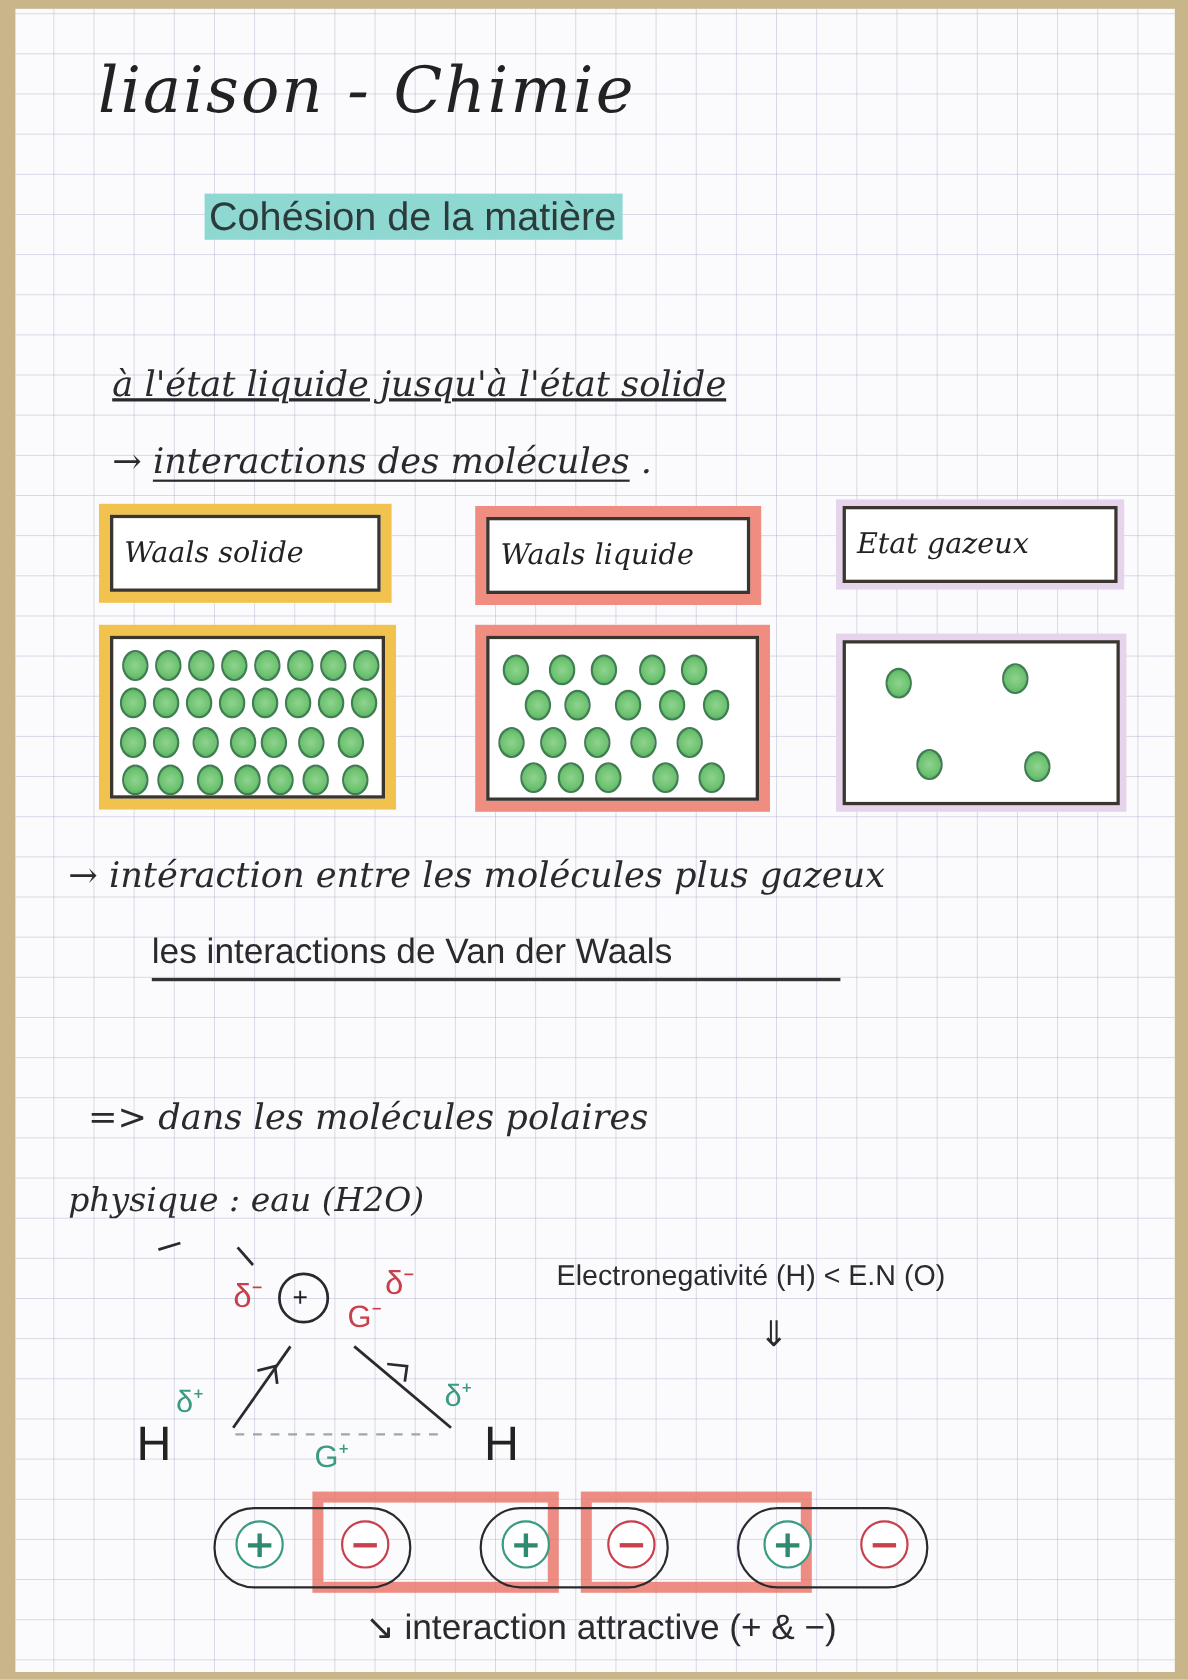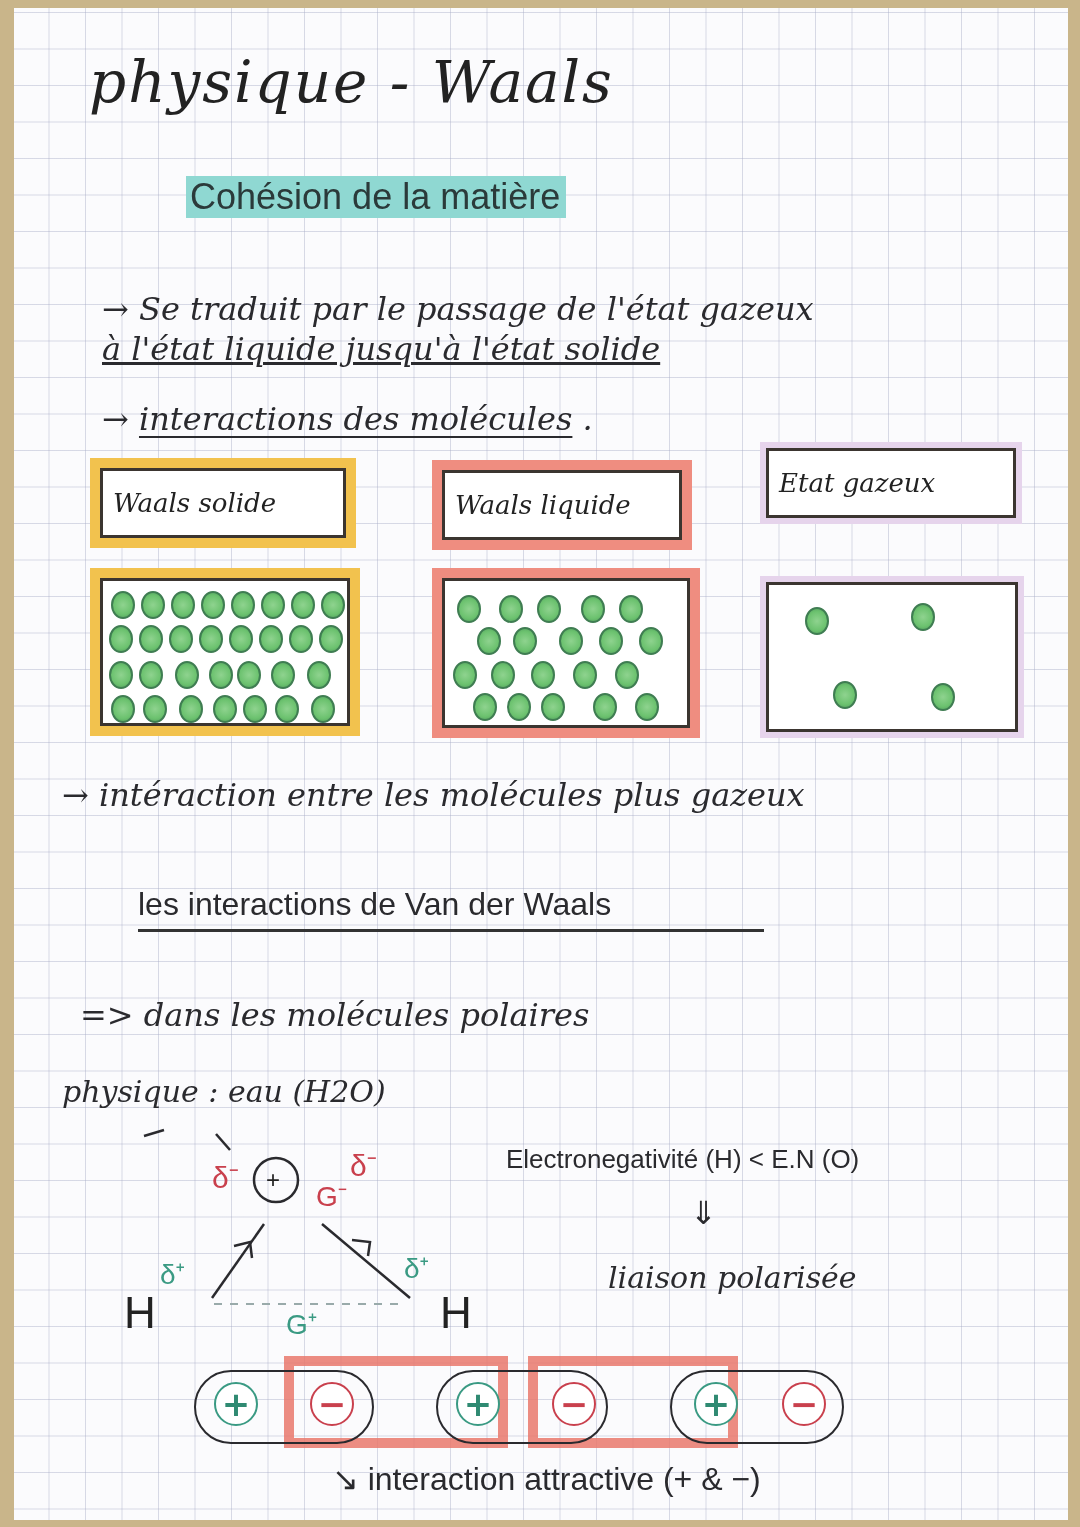--- a/index.html
+++ b/index.html
@@ -60,38 +60,37 @@
   .ion.plus { border:2px solid #3a9a83; color:#2f8a72; }
   .ion.minus { border:2px solid #c9404d; color:#c9404d; }
   .dipole { position:absolute; border:2.5px solid #2a2a2e; border-radius:45px; }
   .attract { position:absolute; border:10px solid rgba(233,120,108,0.85); box-sizing:border-box; }
 </style>
 </head>
 <body>
 
 <div class="page">
 
-  <div class="abs title">physique - Waals</div>
+  <div class="abs title">liaison - Chimie</div>
   <div class="abs subtitle">Cohésion de la matière</div>
 
-  <div class="abs line" style="left:88px; top:282px;">→ Se traduit par le passage de l'état gazeux</div>
   <div class="abs line" style="left:88px; top:322px;text-decoration:underline;">à l'état liquide jusqu'à l'état solide</div>
   <div class="abs line" style="left:88px; top:392px;">
     <span>→</span>
     <span class="underline">interactions des molécules</span>
     <span>.</span>
   </div>
 
   <div class="label-box solid-hl" style="left:86px; top:460px; width:246px;">
       <span>Waals solide</span>
     </div>
   <div class="label-box liquid-hl" style="left:428px; top:462px; width:240px;">
       <span>Waals liquide</span>
     </div>
-  <div class="label-box gas-hl" style="left:752px; top:440px; width:250px;">
+  <div class="label-box gas-hl" style="left:752px; top:452px; width:250px;">
       <span>Etat gazeux</span>
     </div>
 
   <div class="state-box solid-hl" style="left:86px; top:570px; width:250px; height:148px;">
     <div class="mol" style="left:8px;top:10px"></div>
     <div class="mol" style="left:38px;top:10px"></div>
     <div class="mol" style="left:68px;top:10px"></div>
     <div class="mol" style="left:98px;top:10px"></div>
     <div class="mol" style="left:128px;top:10px"></div>
     <div class="mol" style="left:158px;top:10px"></div>
@@ -146,21 +145,21 @@
 
   <div class="state-box gas-hl" style="left:752px; top:574px; width:252px; height:150px;">
     <div class="mol" style="left:36px;top:22px"></div>
     <div class="mol" style="left:142px;top:18px"></div>
     <div class="mol" style="left:64px;top:96px"></div>
     <div class="mol" style="left:162px;top:98px"></div>
   </div>
 
   <div class="abs line" style="left:48px; top:768px;">→ intéraction entre les molécules plus gazeux</div>
 
-  <div class="abs" style="left:124px; top:878px; font-size:32px; color:#2a2a2e; font-family:'Liberation Sans', sans-serif; border-bottom:3px solid #333; padding-bottom:6px; width:626px;">les interactions de Van der Waals</div>
+  <div class="abs" style="left:124px; top:838px; font-size:32px; color:#2a2a2e; font-family:'Liberation Sans', sans-serif; border-bottom:3px solid #333; padding-bottom:6px; width:626px;">les interactions de Van der Waals</div>
 
   <div class="abs line" style="left:66px; top:988px;">=&gt; dans les molécules polaires</div>
   <div class="abs line" style="left:48px; top:1066px; font-size:30px;">physique :  eau (H2O)</div>
 
   <div class="abs diag" style="left:90px; top:1120px; width:400px; height:220px;">
     <svg width="400" height="220" style="position:absolute;left:0;top:0">
       <line x1="40" y1="8" x2="60" y2="2" stroke="#2a2a2e" stroke-width="2.5"></line>
       <line x1="112" y1="6" x2="126" y2="22" stroke="#2a2a2e" stroke-width="2.5"></line>
       <circle cx="172" cy="52" r="22" fill="none" stroke="#2a2a2e" stroke-width="2.5"></circle>
       <line x1="108" y1="170" x2="160" y2="96" stroke="#2a2a2e" stroke-width="2.5"></line>
@@ -175,21 +174,20 @@
     <div class="abs red" style="left:212px;top:48px;font-size:28px">G⁻</div>
     <div class="abs teal" style="left:56px;top:126px;font-size:28px">δ⁺</div>
     <div class="abs teal" style="left:300px;top:120px;font-size:28px">δ⁺</div>
     <div class="abs teal" style="left:182px;top:176px;font-size:28px">G⁺</div>
     <div class="abs" style="left:20px;top:160px;font-size:44px;color:#222">H</div>
     <div class="abs" style="left:336px;top:160px;font-size:44px;color:#222">H</div>
   </div>
 
   <div class="abs" style="left:492px; top:1136px; font-size:26px; color:#2a2a2e; font-family:'Liberation Sans', sans-serif; white-space:nowrap;">Electronegativité (H) &lt; E.N (O)</div>
   <div class="abs" style="left:676px; top:1186px; font-size:32px; color:#2a2a2e;">⇓</div>
-  <div class="abs line" style="left:594px; top:1252px; font-size:30px;">liaison polarisée</div>
 
   <div class="abs" style="left:160px; top:1348px; width:720px; height:100px;">
     <div class="attract" style="left:110px;top:0;width:224px;height:92px"></div>
     <div class="attract" style="left:354px;top:0;width:210px;height:92px"></div>
     <div class="dipole" style="left:20px;top:14px;width:176px;height:70px"></div>
     <div class="dipole" style="left:262px;top:14px;width:168px;height:70px"></div>
     <div class="dipole" style="left:496px;top:14px;width:170px;height:70px"></div>
     <div class="ion plus" style="left:40px;top:26px">+</div>
     <div class="ion minus" style="left:136px;top:26px">−</div>
     <div class="ion plus" style="left:282px;top:26px">+</div>

